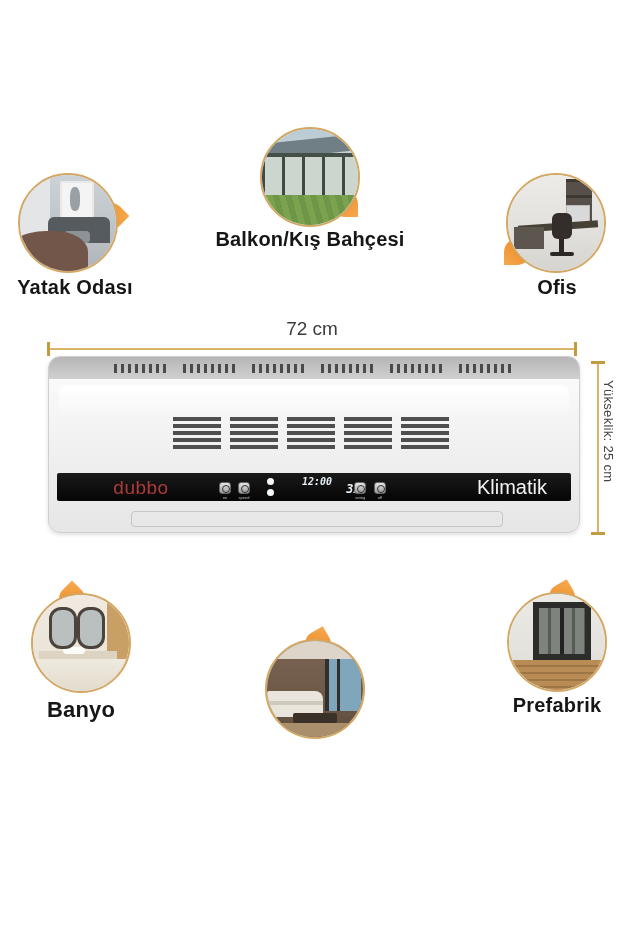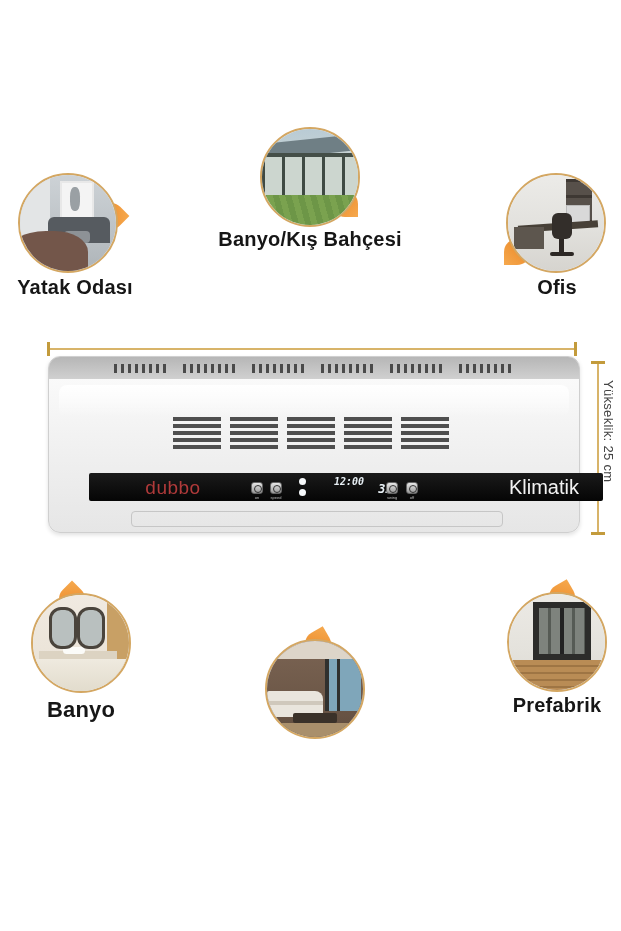--- a/index.html
+++ b/index.html
@@ -94,21 +94,21 @@
     background:linear-gradient(180deg,#b6b6b6,#d0d0d0);border-radius:11px 11px 0 0;
     display:flex;align-items:center;justify-content:center;gap:14px;padding:0 8px;box-sizing:border-box;}
   .vent-top{width:55px;height:9px;
     background:repeating-linear-gradient(90deg,#4a4a4a 0 3px,transparent 3px 7px);}
   .unit-highlight{position:absolute;left:10px;top:28px;width:510px;height:32px;
     background:linear-gradient(180deg,#ffffff,rgba(255,255,255,0));border-radius:8px;}
   .vent-mid-row{position:absolute;left:124px;top:60px;display:flex;gap:9px;}
   .vent-mid{width:48px;height:33px;
     background:repeating-linear-gradient(180deg,#4f4f4f 0 4px,transparent 4px 7px);}
   .display-strip{position:absolute;left:8px;top:116px;width:514px;height:28px;
-    background:linear-gradient(180deg,#1a1a1a,#050505);border-radius:2px;margin-left:32px;}
+    background:linear-gradient(180deg,#1a1a1a,#050505);border-radius:2px;}
   .brand{position:absolute;left:34px;top:4px;width:100px;text-align:center;
     font-size:19px;color:#b03a3a;letter-spacing:.5px;}
   .model{position:absolute;left:404px;top:3px;width:102px;text-align:center;
     font-size:20px;color:#f2f2f2;}
   .disp-btn{position:absolute;width:12px;height:12px;top:9px;border-radius:3px;
     background:linear-gradient(180deg,#e6e6e6,#9a9a9a);border:1px solid #666;box-sizing:border-box;}
   .disp-btn::after{content:"";position:absolute;left:2px;top:2px;width:6px;height:6px;
     border:1px solid #333;border-radius:50%;}
   .btn-label{position:absolute;font-size:4px;color:#bbb;top:22px;width:16px;text-align:center;}
   .colon-dot{position:absolute;width:7px;height:7px;border-radius:50%;background:#f5f8fa;left:210px;}
@@ -143,38 +143,39 @@
   <div class="use-case" style="left:260px;top:127px;">
     <div class="accent" style="left:72px;top:64px;transform:rotate(180deg);"></div>
     <div class="photo-circle">
       <div class="ph garden-sky"></div>
       <div class="ph garden-roof"></div>
       <div class="ph garden-glass"></div>
       <div class="ph garden-beam"></div>
       <div class="ph garden-grass"></div>
     </div>
   </div>
-  <div class="uc-label" style="left:178px;top:228px;width:264px;">Banyo/Kış Bahçesi</div>
+  <div class="uc-label" style="left:178px;top:228px;width:264px;">Balkon/Kış Bahçesi</div>
 
   <div class="use-case" style="left:506px;top:173px;">
     <div class="accent" style="left:-2px;top:66px;transform:rotate(-90deg);"></div>
     <div class="photo-circle">
       <div class="ph office-base"></div>
       <div class="ph office-shelf"></div>
       <div class="ph office-shelfline"></div>
       <div class="ph office-monitor"></div>
       <div class="ph office-desk"></div>
       <div class="ph office-cabinet"></div>
       <div class="ph office-chair"></div>
       <div class="ph office-chairstem"></div>
       <div class="ph office-chairbase"></div>
     </div>
   </div>
   <div class="uc-label" style="left:487px;top:276px;width:140px;">Ofis</div>
 
+  <div class="dim-label-w">72 cm</div>
   <div class="dim-line-h"></div>
   <div class="dim-tick-v" style="left:47px;"></div>
   <div class="dim-tick-v" style="left:574px;"></div>
 
   <div class="dim-line-v"></div>
   <div class="dim-tick-h" style="top:361px;"></div>
   <div class="dim-tick-h" style="top:532px;"></div>
   <div class="dim-label-h">Yükseklik: 25 cm</div>
 
   <div class="unit">

